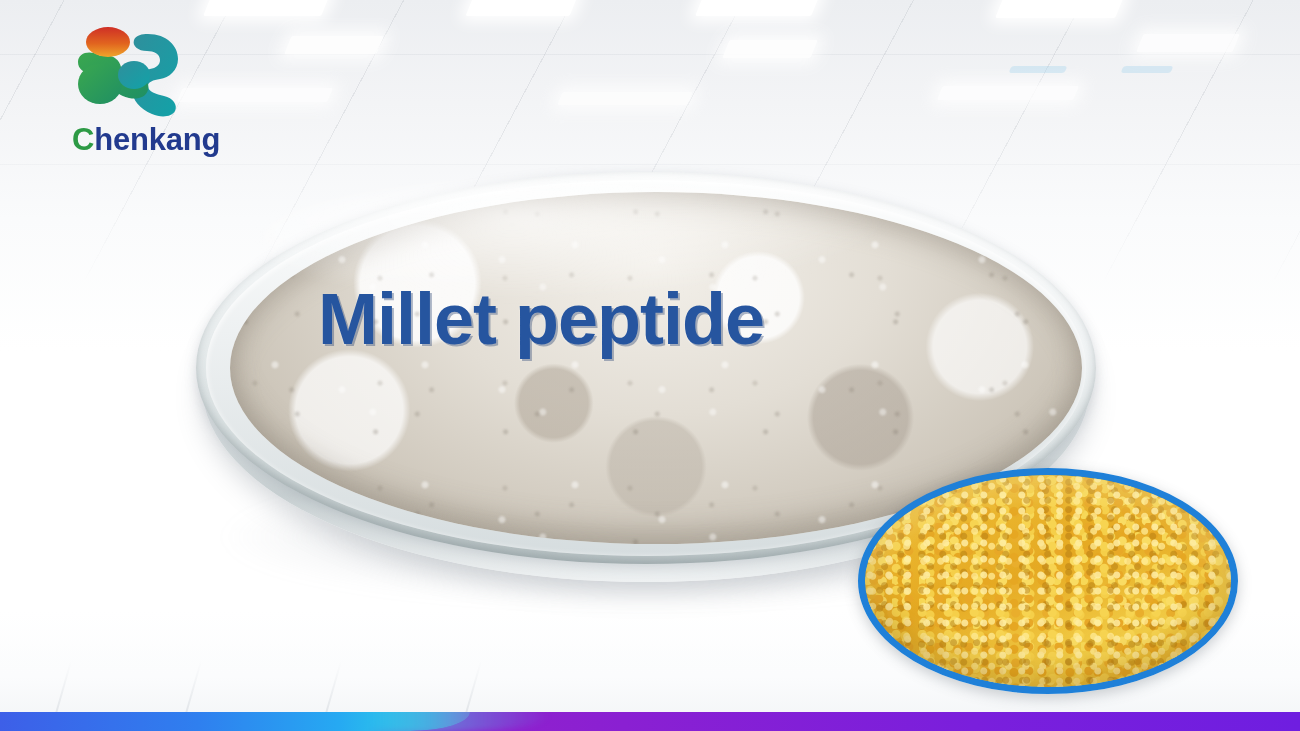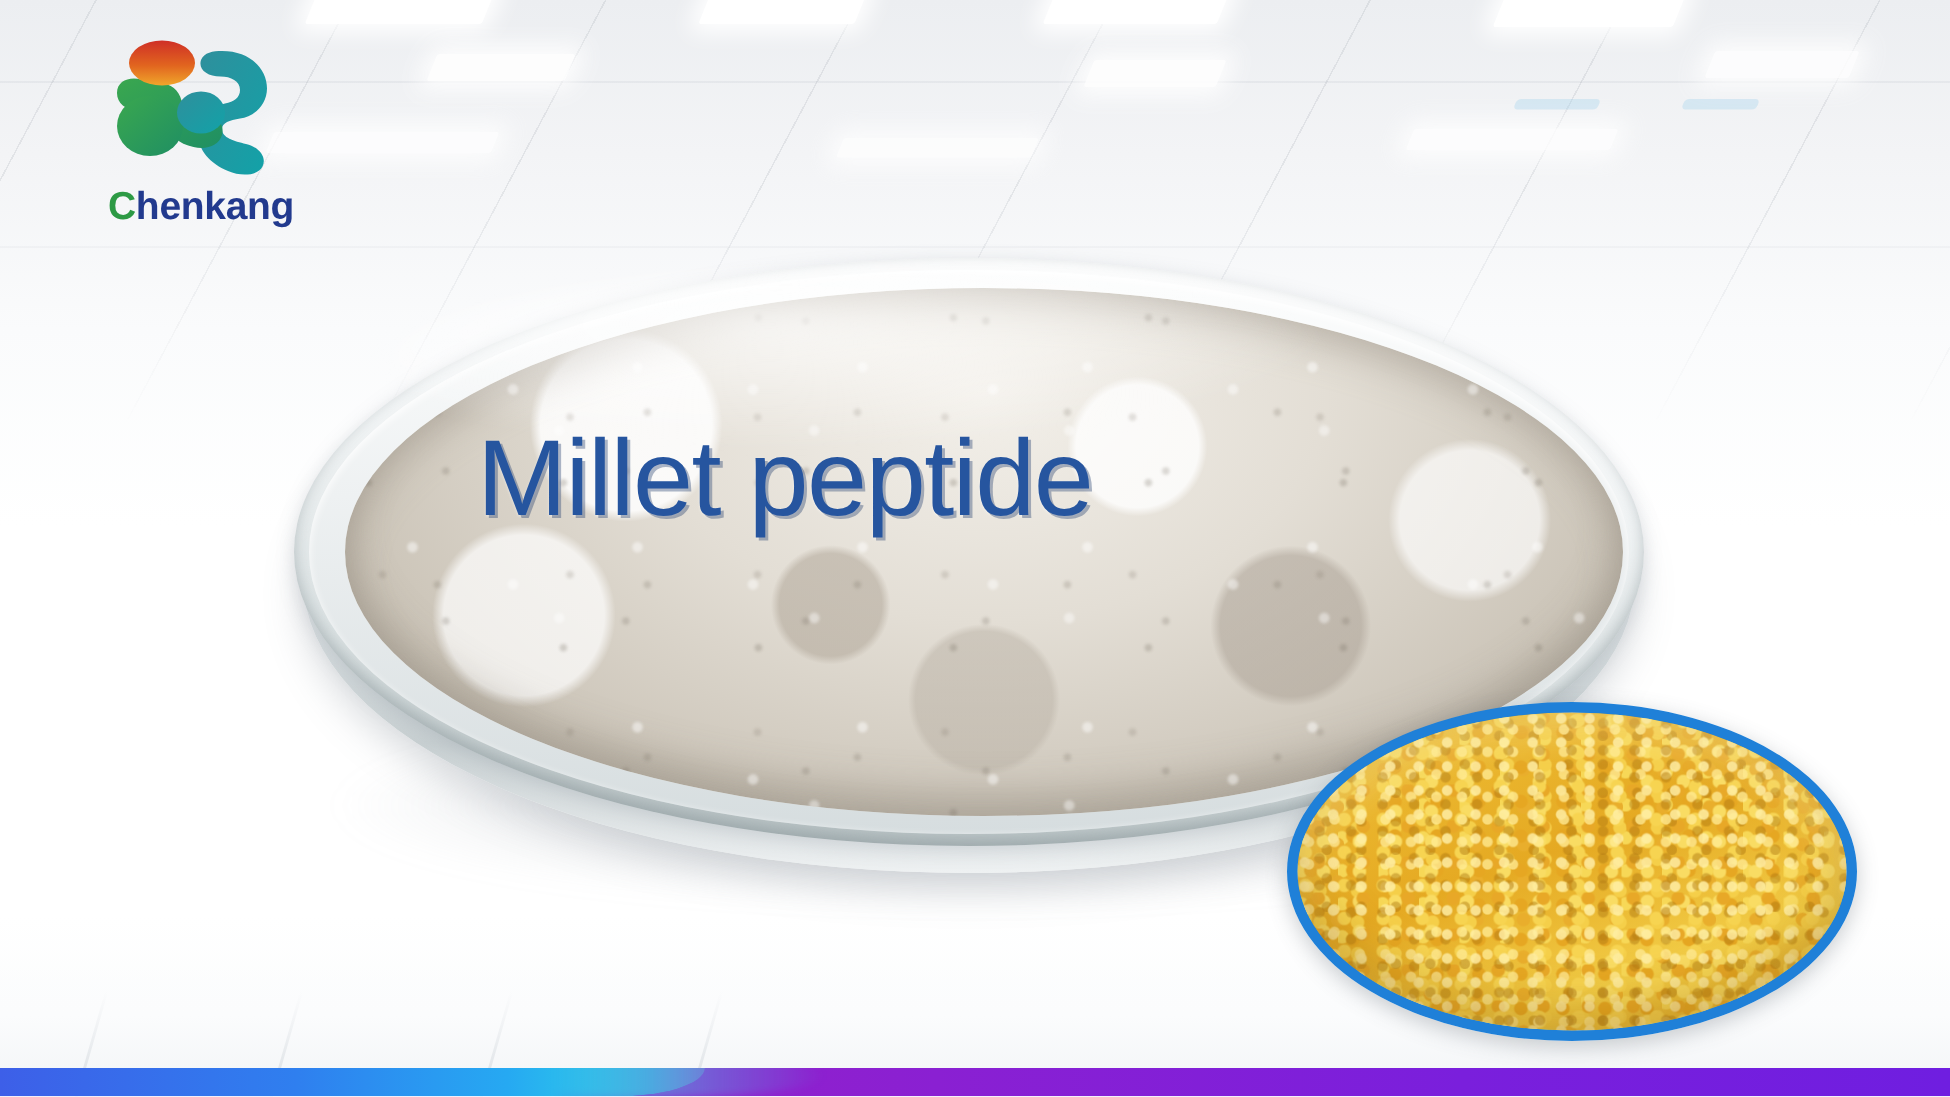--- a/index.html
+++ b/index.html
@@ -47,21 +47,21 @@
   .bg-floor{position:absolute;left:0;bottom:0;width:1300px;height:120px;
     background:linear-gradient(180deg,rgba(255,255,255,0) 0%,#fbfcfd 55%,#f2f4f6 100%);}
   .floor-line{position:absolute;bottom:0;height:70px;width:2px;
     background:linear-gradient(180deg,rgba(160,170,180,0) 0%,rgba(160,170,180,.30) 100%);
     transform:skewX(-16deg);}
 
   
   .logo{position:absolute;left:72px;top:26px;width:340px;}
   .logo-mark{position:relative;width:108px;height:92px;}
   .logo-text{margin-top:6px;line-height:1.04;}
-  .logo-line{font-size:26px;font-weight:700;letter-spacing:-.2px;color:#223a8e;white-space:nowrap;}
+  .logo-line{font-size:31px;font-weight:700;letter-spacing:-.2px;color:#223a8e;white-space:nowrap;}
   .gl{color:#2d9a45;}
 
   
   .dish-wrap{position:absolute;left:196px;top:172px;width:900px;height:430px;}
   .dish-shadow{position:absolute;left:30px;top:300px;width:840px;height:130px;
     border-radius:50%;
     background:radial-gradient(ellipse at 50% 50%, rgba(140,148,158,.30) 0%, rgba(150,158,168,.14) 45%, rgba(255,255,255,0) 72%);
     filter:blur(9px);}
   .dish-base{position:absolute;left:6px;top:18px;width:888px;height:392px;border-radius:50%;
     background:linear-gradient(180deg,#f4f6f7 0%,#dfe4e6 48%,#c8d0d2 78%,#eef1f2 100%);
@@ -94,21 +94,21 @@
       radial-gradient(circle at 84% 76%, rgba(255,255,255,.8) 0 3px, rgba(0,0,0,0) 4px),
       radial-gradient(circle at 20% 82%, rgba(130,120,108,.4) 0 2px, rgba(0,0,0,0) 3px);
     background-size:130px 110px,150px 120px,120px 100px,160px 130px,140px 115px,170px 125px,125px 105px;
     filter:blur(1.1px);}
   .dish-gloss{position:absolute;left:60px;top:8px;width:640px;height:120px;border-radius:50%;
     background:radial-gradient(ellipse at 40% 30%, rgba(255,255,255,.75) 0%, rgba(255,255,255,0) 70%);
     filter:blur(6px);}
 
   
   .title{position:absolute;left:318px;top:278px;
-    font-size:72px;font-weight:400;letter-spacing:-1px;
+    font-size:72px;font-weight:700;letter-spacing:-1px;
     color:#26559f;
     text-shadow:2px 2px 0 rgba(20,48,100,.35), 0 1px 2px rgba(255,255,255,.5);
     white-space:nowrap;}
 
   
   .millet{position:absolute;left:858px;top:468px;width:366px;height:212px;
     border-radius:50%;border:7px solid #1f80d8;overflow:hidden;
     background:
       radial-gradient(circle at 20% 24%, #f7d451 0 4px, rgba(0,0,0,0) 5px),
       radial-gradient(circle at 46% 16%, #e8a827 0 4px, rgba(0,0,0,0) 5px),

